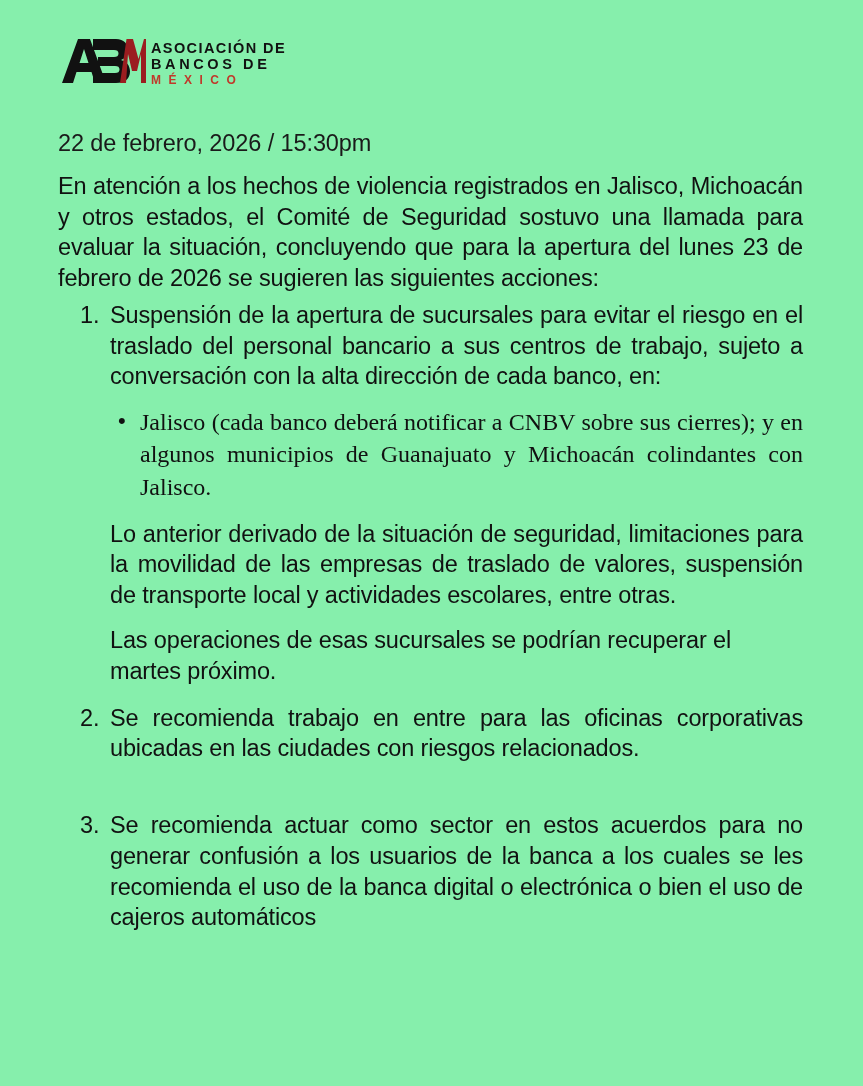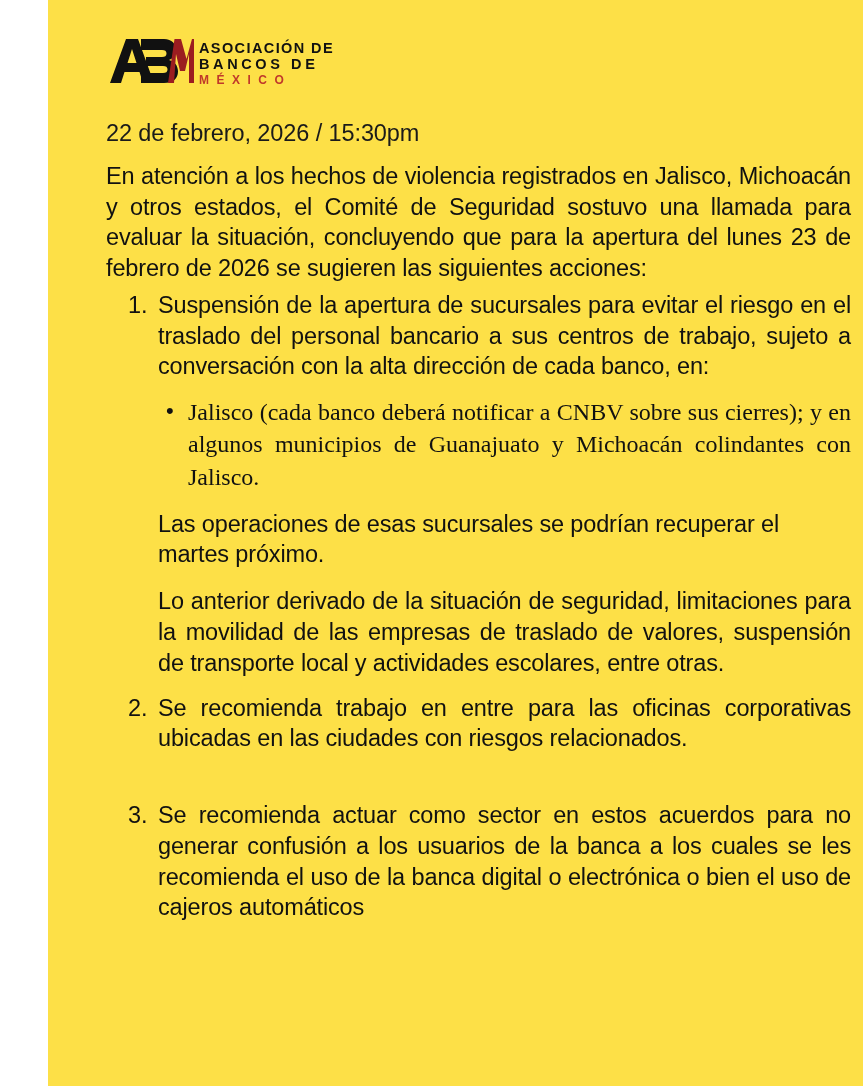--- a/index.html
+++ b/index.html
@@ -14,23 +14,22 @@
     position: relative;
     overflow: hidden;
     font-family: "Liberation Sans", sans-serif;
     color: #000000;
     -webkit-font-smoothing: antialiased;
   }
 
   .page {
     position: absolute;
     inset: 0;
-    background: #fde047;
+    background: #86efac;
     padding: 12px;
-    margin-left: 48px;
   }
 
   
   .logo-block {
     position: absolute;
     left: 60px;
     top: 34px;
     display: flex;
     align-items: center;
     height: 58px;
@@ -61,21 +60,21 @@
     color: #c0392b;
     letter-spacing: 7.5px;
     font-size: 12px;
     margin-bottom: 0;
   }
 
   
   .content {
     position: absolute;
     left: 58px;
-    top: 118px;
+    top: 128px;
     width: 745px;
   }
 
   .date-line {
     font-size: 23.5px;
     line-height: 1.35;
     color: #1a1a1a;
     margin-bottom: 11px;
     letter-spacing: -0.1px;
   }
@@ -202,23 +201,23 @@
 
       <li>
         <span class="num">1.</span>
         <span class="itext">Suspensión de la apertura de sucursales para evitar el riesgo en el traslado del personal bancario a sus centros de trabajo, sujeto a conversación con la alta dirección de cada banco, en:</span>
 
         <div class="bullet-block">
           <span class="bullet-dot">•</span>
           <span class="bullet-text"><b>Jalisco</b><span> (cada banco deberá notificar a CNBV sobre sus cierres); y en algunos municipios de Guanajuato y Michoacán colindantes con Jalisco.</span></span>
         </div>
 
+        <p class="sub-para tight">Lo anterior derivado de la situación de seguridad, limitaciones para la movilidad de las empresas de traslado de valores, suspensión de transporte local y actividades escolares, entre otras.</p>
+
         <p class="sub-para left-last"><span>Las operaciones de esas sucursales se podrían recuperar el </span><b>martes próximo</b><span>.</span></p>
-
-        <p class="sub-para tight">Lo anterior derivado de la situación de seguridad, limitaciones para la movilidad de las empresas de traslado de valores, suspensión de transporte local y actividades escolares, entre otras.</p>
       </li>
 
       <li>
         <span class="num">2.</span>
         <span class="itext"><span>Se recomienda </span><b>trabajo en entre</b><span> para las oficinas corporativas ubicadas en las ciudades con riesgos relacionados.</span></span>
       </li>
 
       <div class="gap-item3"></div>
 
       <li>

